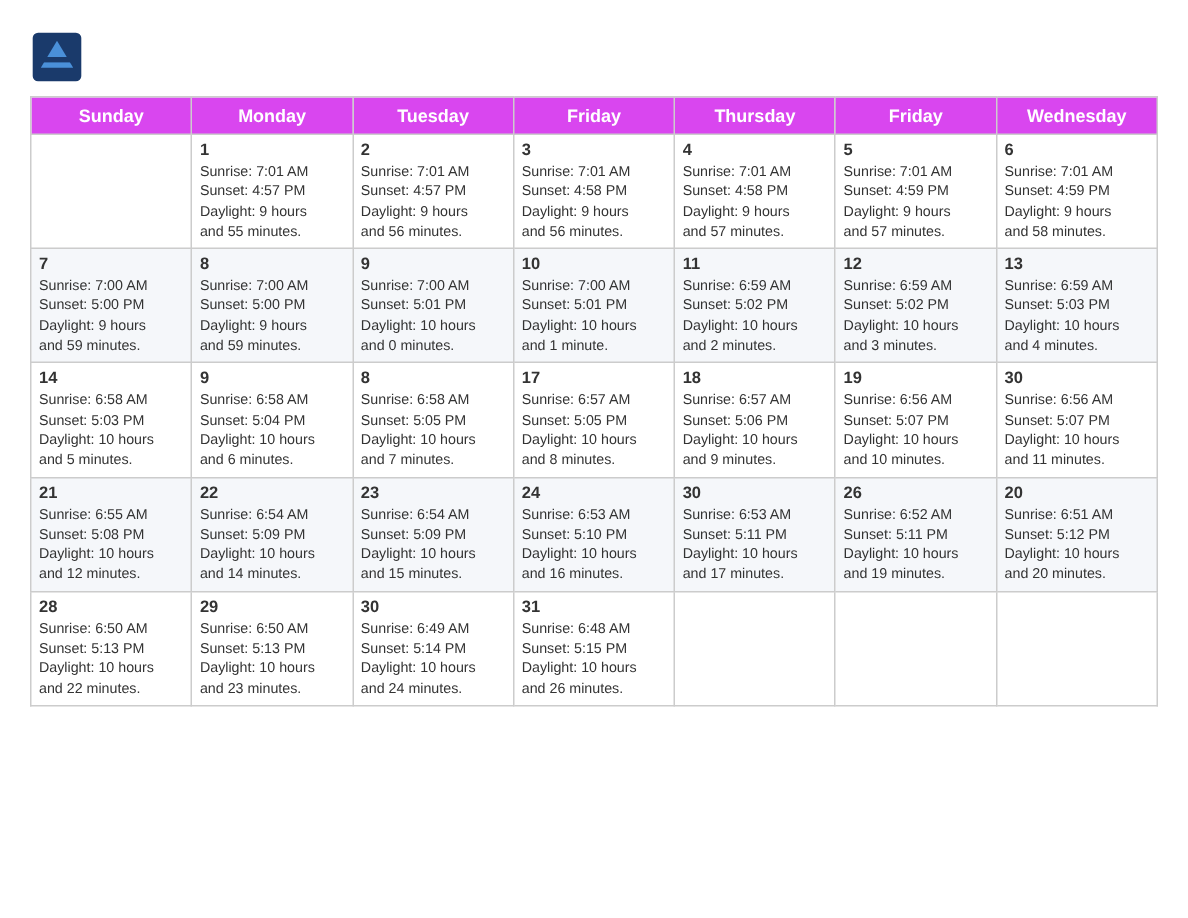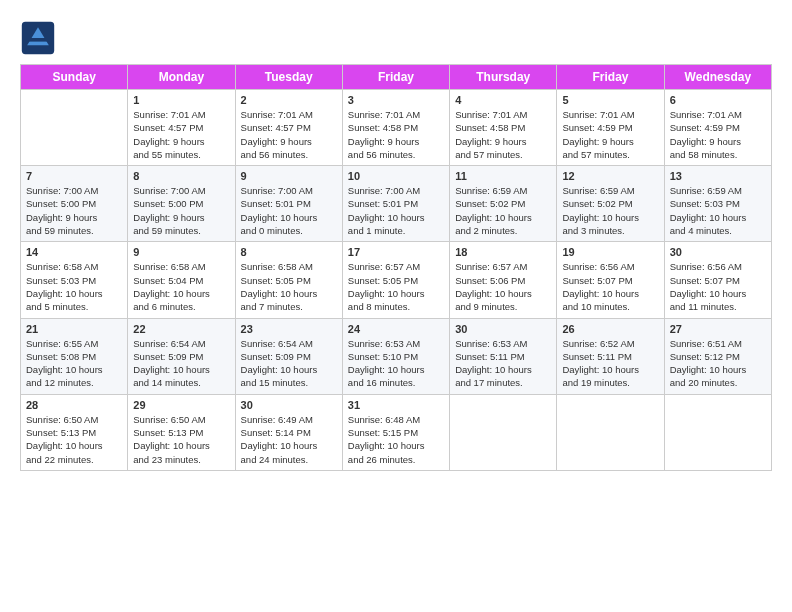--- a/index.html
+++ b/index.html
@@ -308,21 +308,21 @@
 and 17 minutes.</div>
         </td>
         <td>
           <span class="day-number">26</span>
           <div class="day-info" style="white-space: pre-line;">Sunrise: 6:52 AM
 Sunset: 5:11 PM
 Daylight: 10 hours
 and 19 minutes.</div>
         </td>
         <td>
-          <span class="day-number">27</span>
+          <span class="day-number">20</span>
           <div class="day-info" style="white-space: pre-line;">Sunrise: 6:51 AM
 Sunset: 5:12 PM
 Daylight: 10 hours
 and 20 minutes.</div>
         </td>
       </tr>
       <tr>
         <td>
           <span class="day-number">28</span>
           <div class="day-info" style="white-space: pre-line;">Sunrise: 6:50 AM

